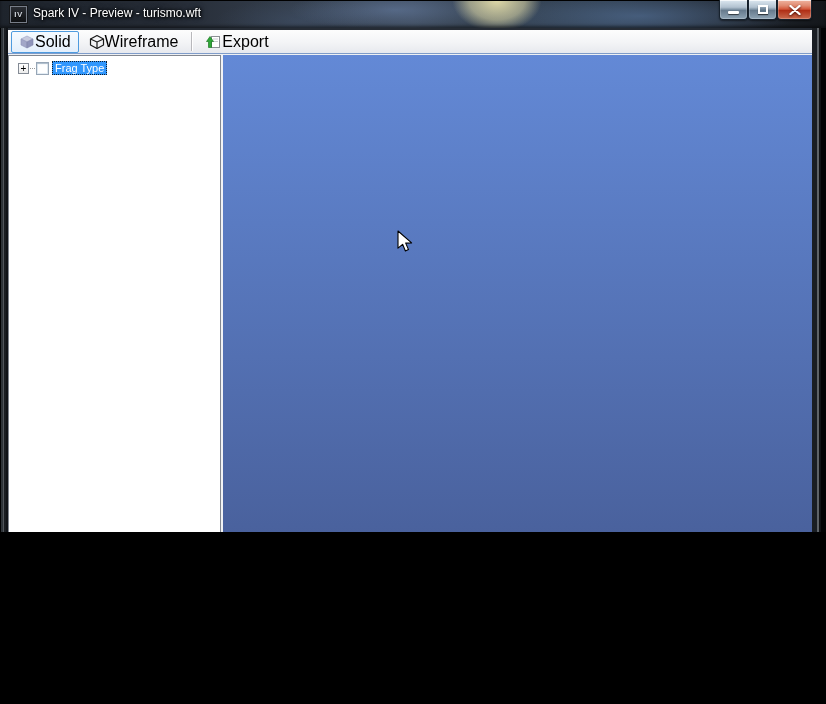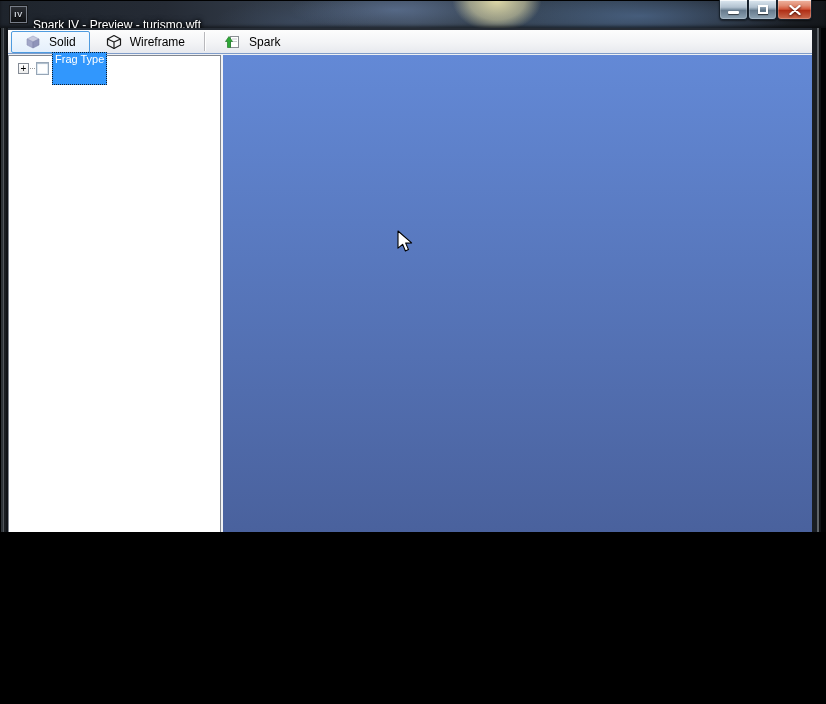--- a/index.html
+++ b/index.html
@@ -19,21 +19,21 @@
   }
   .app-icon {
     position:absolute; left:10px; top:6px; width:17px; height:17px;
     background:linear-gradient(#2a2d33, #0e1013);
     border:1px solid #777d88; outline:1px solid #15171a;
     display:flex; align-items:center; justify-content:center;
     color:#cfd4dc; font-size:8px; font-weight:bold; letter-spacing:0.5px;
     text-shadow:0 1px 1px #000;
   }
   .window-title {
-    position:absolute; left:33px; top:12px; height:28px; line-height:27px;
+    position:absolute; left:33px; top:0; height:28px; line-height:27px;
     color:#fff; font-size:12px;
     text-shadow:0 1px 3px rgba(0,0,0,0.95), 0 0 6px rgba(0,0,0,0.7), 1px 0 3px rgba(0,0,0,0.8);
     white-space:nowrap;
     text-align:center;
   }
   
   .win-btn {
     position:absolute; top:0; height:20px;
     border:1px solid #17222e; border-top:none;
     border-radius:0 0 4px 4px;
@@ -74,25 +74,25 @@
   .frame { position:absolute; left:8px; top:28px; width:804px; height:666px; background:#eef0f3; }
 
   
   .toolbar {
     position:absolute; left:0; top:0; right:0; height:26px;
     border-top:2px solid #262c35; border-bottom:1px solid #7f9cc9;
     background:linear-gradient(#fdfdfd, #f3f4f6 55%, #e7e9ee);
     display:flex; align-items:center; padding-left:2px;
   }
   .tb-btn {
-    display:inline-flex; align-items:center; gap:8px;
-    height:22px; padding:0 13px; margin:0 1px;
+    display:inline-flex; align-items:center; gap:0;
+    height:22px; padding:0 7px; margin:0 1px;
     border:1px solid transparent; border-radius:2px;
     background:transparent; font-family:"Liberation Sans", sans-serif;
-    font-size:12px; color:#000; cursor:default;
+    font-size:16px; color:#000; cursor:default;
   }
   .tb-btn.checked { border-color:#4e9bdf; background:linear-gradient(#f5faff, #e4effb); }
   .tb-btn .ticon { width:16px; height:16px; display:inline-block; }
   .tb-sep { width:1px; height:19px; background:#b8b8bc; box-shadow:1px 0 0 #fff; margin:0 5px 0 4px; }
 
   
   .content { position:absolute; left:0; top:27px; right:0; bottom:0; background:#f2f3f5; }
 
   .tree-panel {
     position:absolute; left:0; top:0; width:213px; bottom:2px;
@@ -108,21 +108,21 @@
   }
   .connector { width:5px; border-top:1px dotted #9a9a9a; margin:0 1px; }
   .tree-checkbox {
     width:13px; height:13px; flex:0 0 13px;
     background:#fff; border:1px solid #97a6b6;
     box-shadow: inset 0 1px 1px rgba(125,145,165,0.55), inset 0 0 0 1px rgba(210,225,238,0.6);
     margin-right:3px; cursor:default;
   }
   .node-label {
     font-size:11px; color:#fff; background:#3197fd;
-    padding:1px 3px 20px 3px;
+    padding:1px 3px 1px 3px;
     outline:1px dotted rgba(10,10,10,0.85); outline-offset:-1px;
     cursor:default;
   }
 
   .viewport {
     position:absolute; left:215px; top:0; right:0; bottom:0;
     background:linear-gradient(#6389d6, #41548a); 
   }
 
   .cursor { position:absolute; left:397px; top:230px; z-index:50; pointer-events:none; }
@@ -185,21 +185,21 @@
 
       <button class="tb-btn">
         <span class="ticon">
           <svg width="16" height="16" viewBox="0 0 16 16">
             <rect x="5.5" y="2.5" width="8" height="11" fill="#ffffff" stroke="#8b8f94" stroke-width="1"></rect>
             <line x1="7" y1="5" x2="12" y2="5" stroke="#c9ccd1" stroke-width="1"></line>
             <line x1="7" y1="7.5" x2="12" y2="7.5" stroke="#c9ccd1" stroke-width="1"></line>
             <polygon points="3.5,2 7,7 5,7 5,13 2,13 2,7 0,7" fill="#2fa838" stroke="#1c7a24" stroke-width="0.7" transform="translate(0.5,0.5)"></polygon>
           </svg>
         </span>
-        <span>Spark</span>
+        <span>Export</span>
       </button>
     </div>
 
     <div class="content">
 
       <div class="tree-panel">
         <div class="tree-node">
           <span class="expander">+</span>
           <span class="connector"></span>
           <span class="tree-checkbox"></span>

